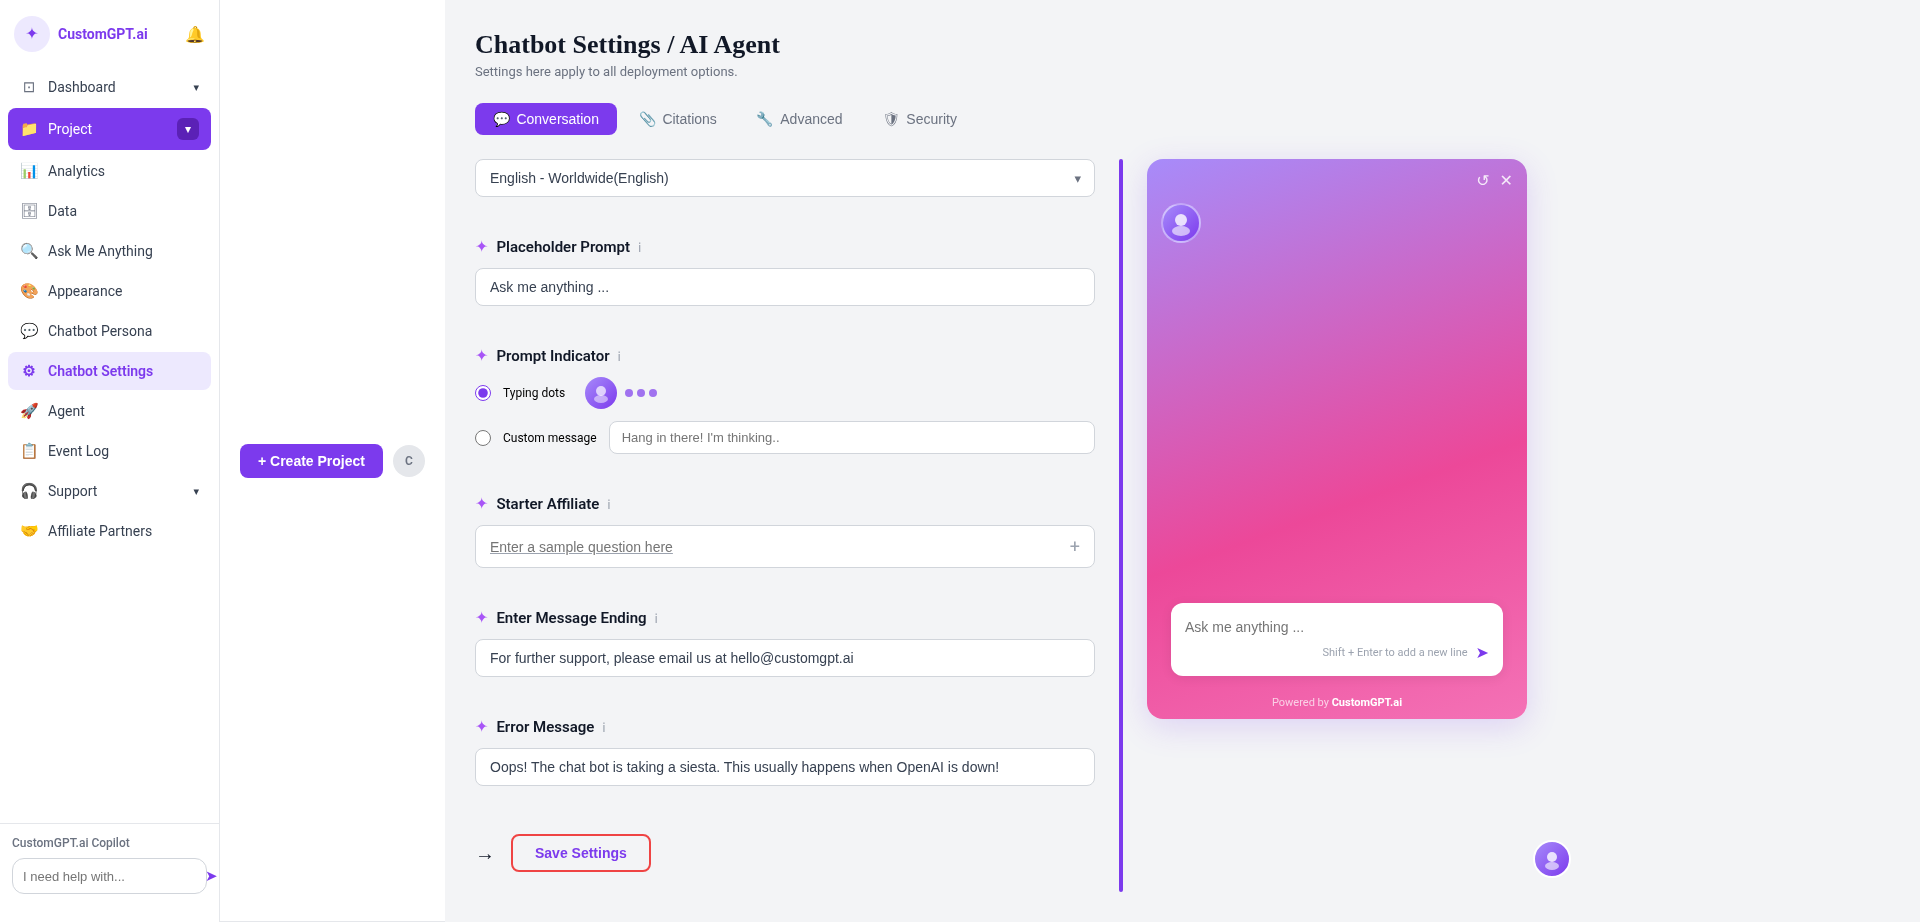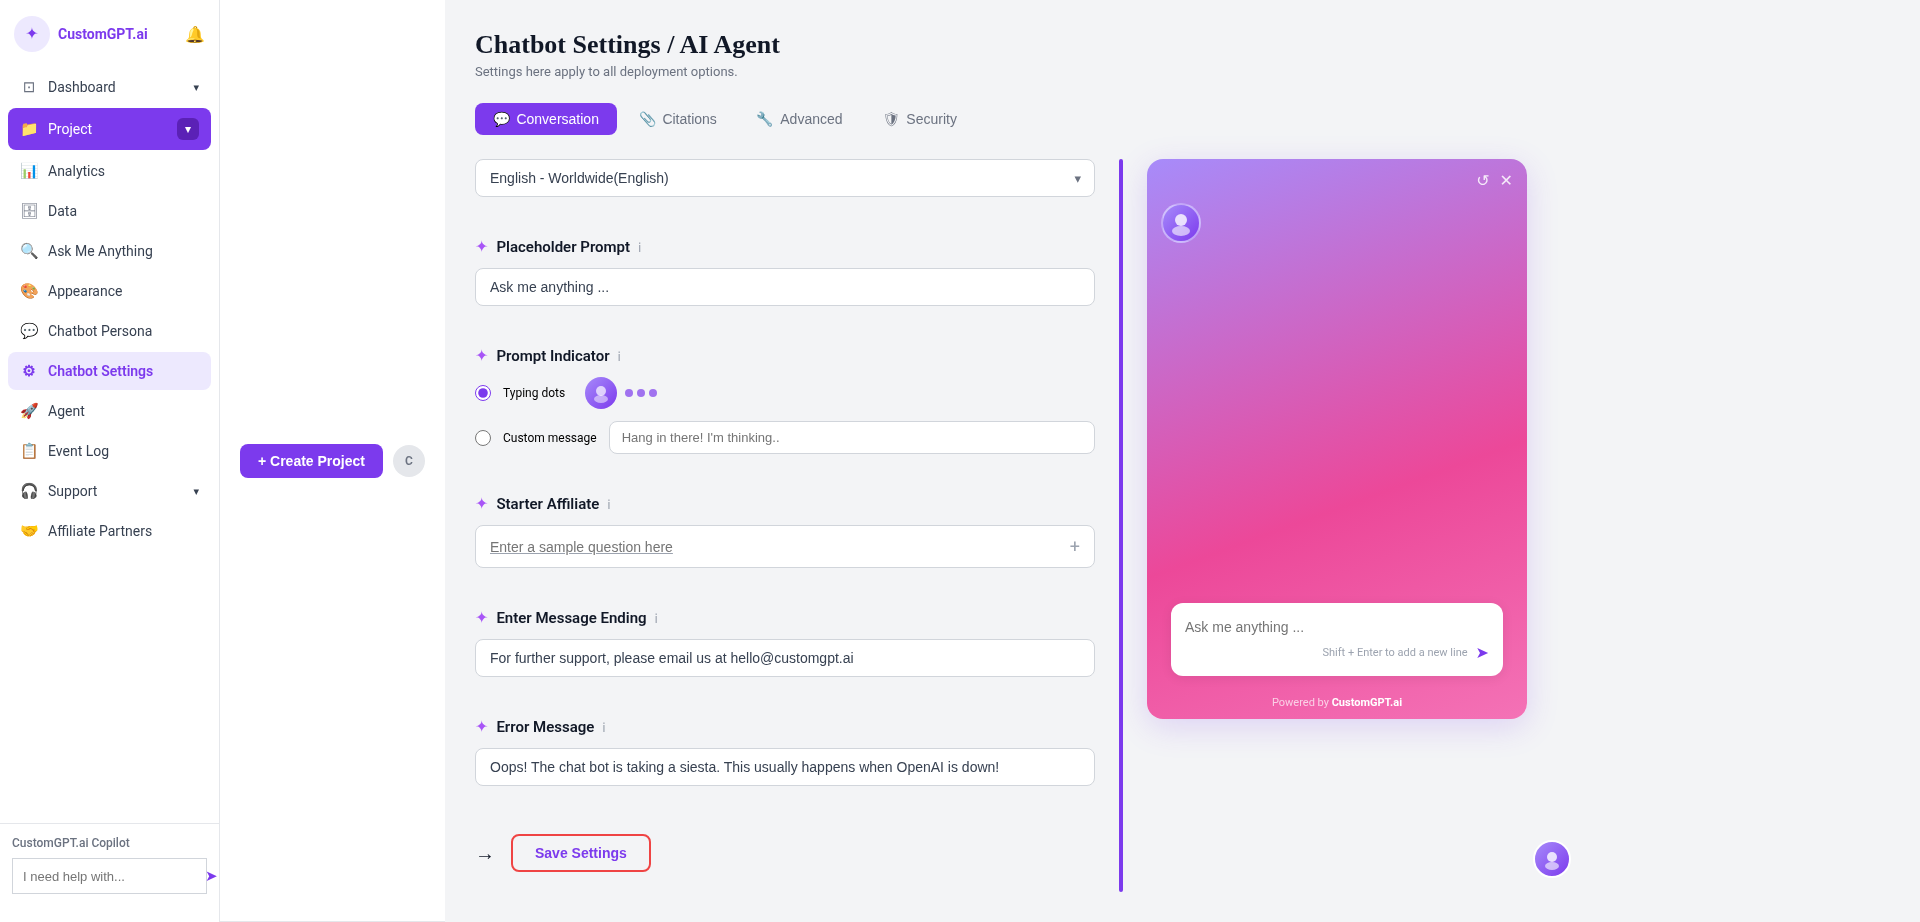--- a/index.html
+++ b/index.html
@@ -72,21 +72,21 @@
     .copilot-label {
       font-size: 12px;
       color: #6b7280;
       margin-bottom: 8px;
       font-weight: 500;
     }
     .copilot-input-wrap {
       display: flex;
       align-items: center;
       border: 1px solid #d1d5db;
-      border-radius: 0;
+      border-radius: 12px;
       padding: 8px 10px;
       gap: 6px;
       background: #fff;
     }
     .copilot-input {
       border: none;
       outline: none;
       font-size: 13px;
       color: #374151;
       flex: 1;

